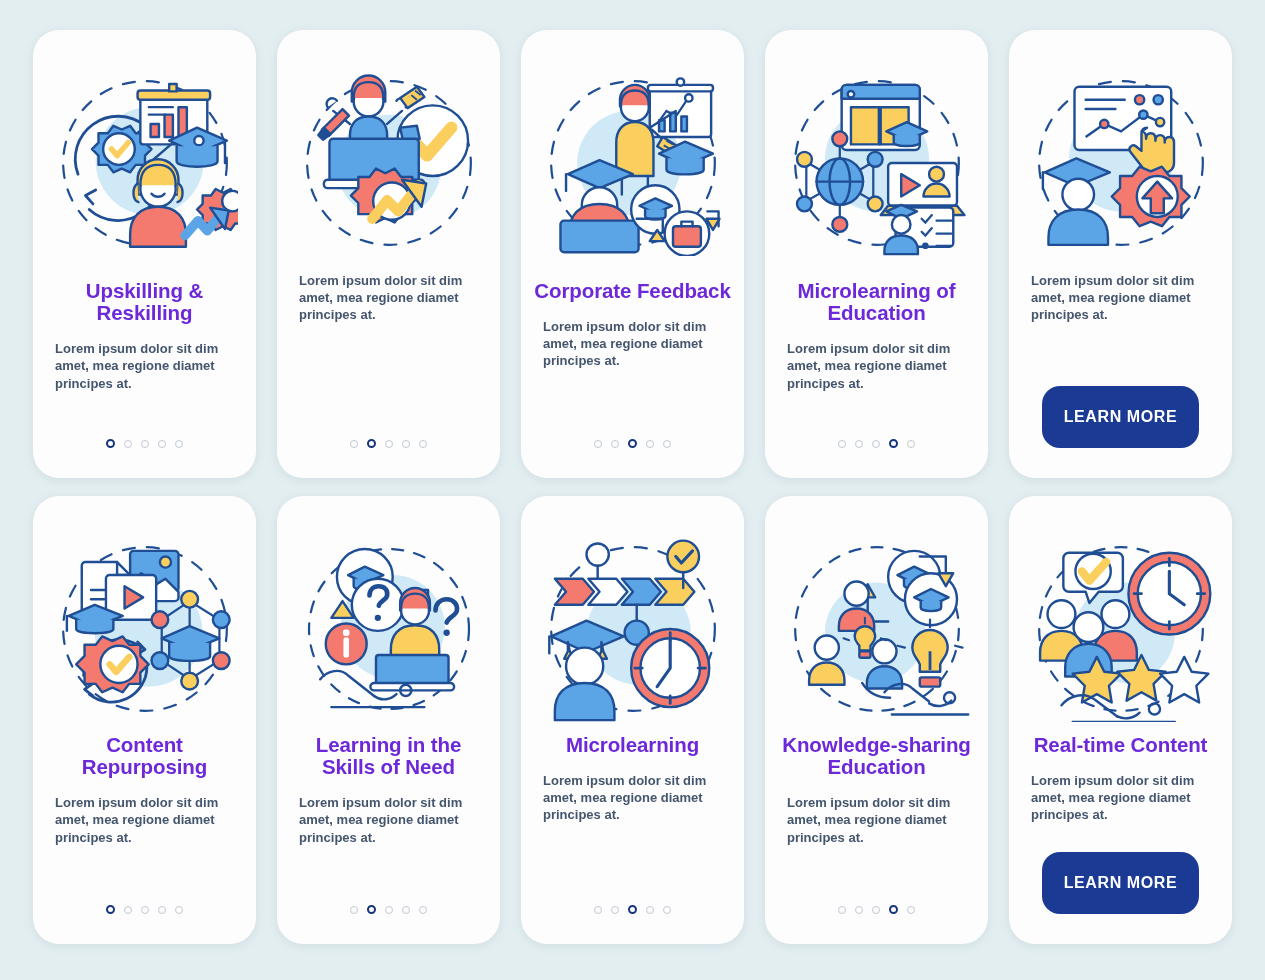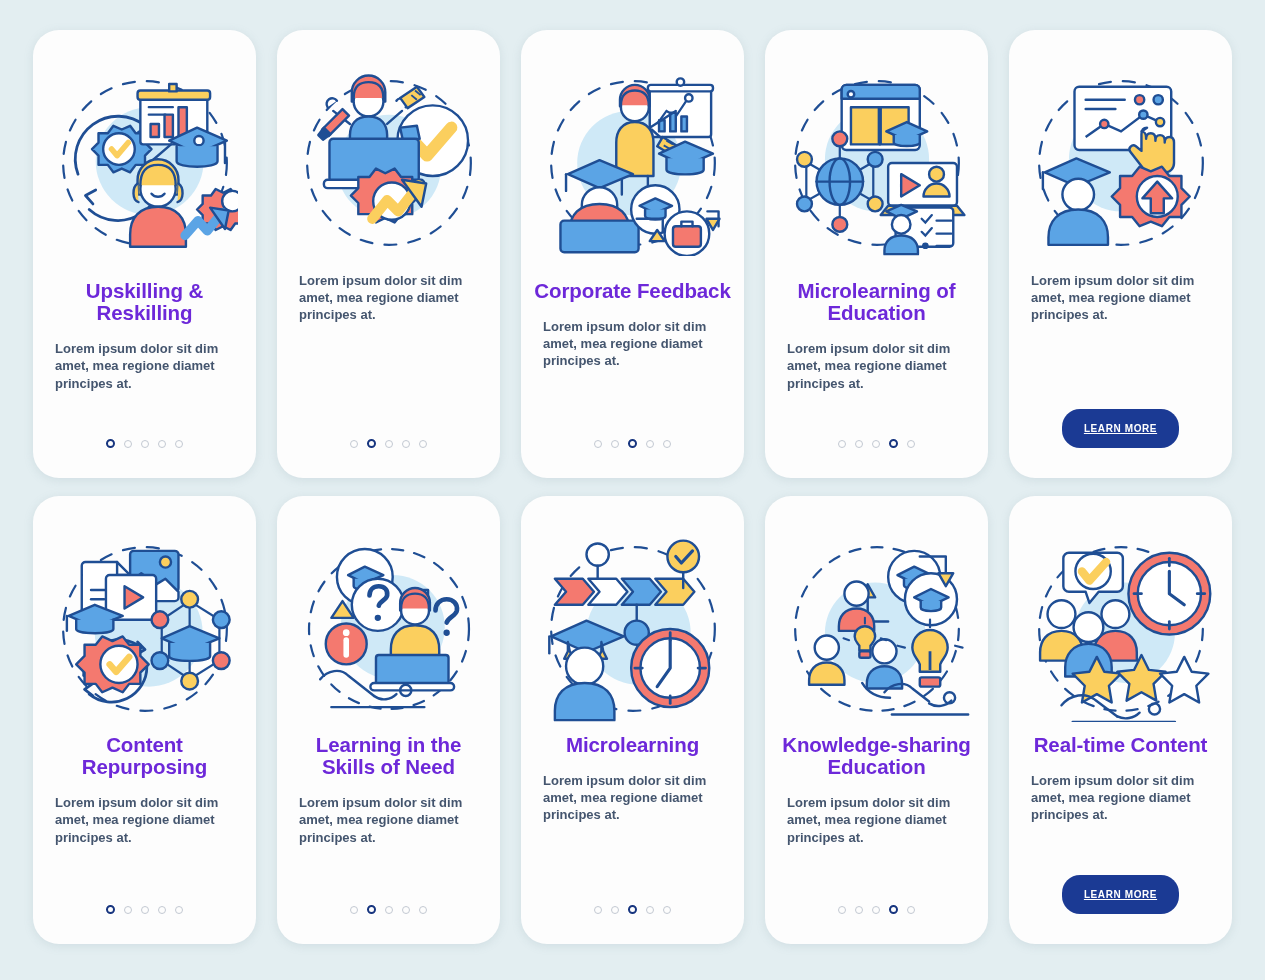--- a/index.html
+++ b/index.html
@@ -71,26 +71,25 @@
     border-color: #17357f;
     border-width: 2.4px;
     width: 9px; height: 9px;
   }
   .learn-btn {
     background: #1b3a94;
     color: #fff;
     border: none;
     border-radius: 18px;
     font-family: "Liberation Sans", sans-serif;
-    font-size: 10px;
+    font-size: 16px;
     font-weight: bold;
     letter-spacing: 0.6px;
-    padding: 14px 22px;
+    padding: 22px 22px;
     cursor: pointer;
-    text-decoration: underline;
   }
 </style>
 </head>
 <body>
 
 <div id="grid">
     <div class="card">
     <div class="illo">
 <svg viewBox="0 0 200 200">
 <circle cx="105" cy="98" r="58" fill="#cfe9f7"></circle>

